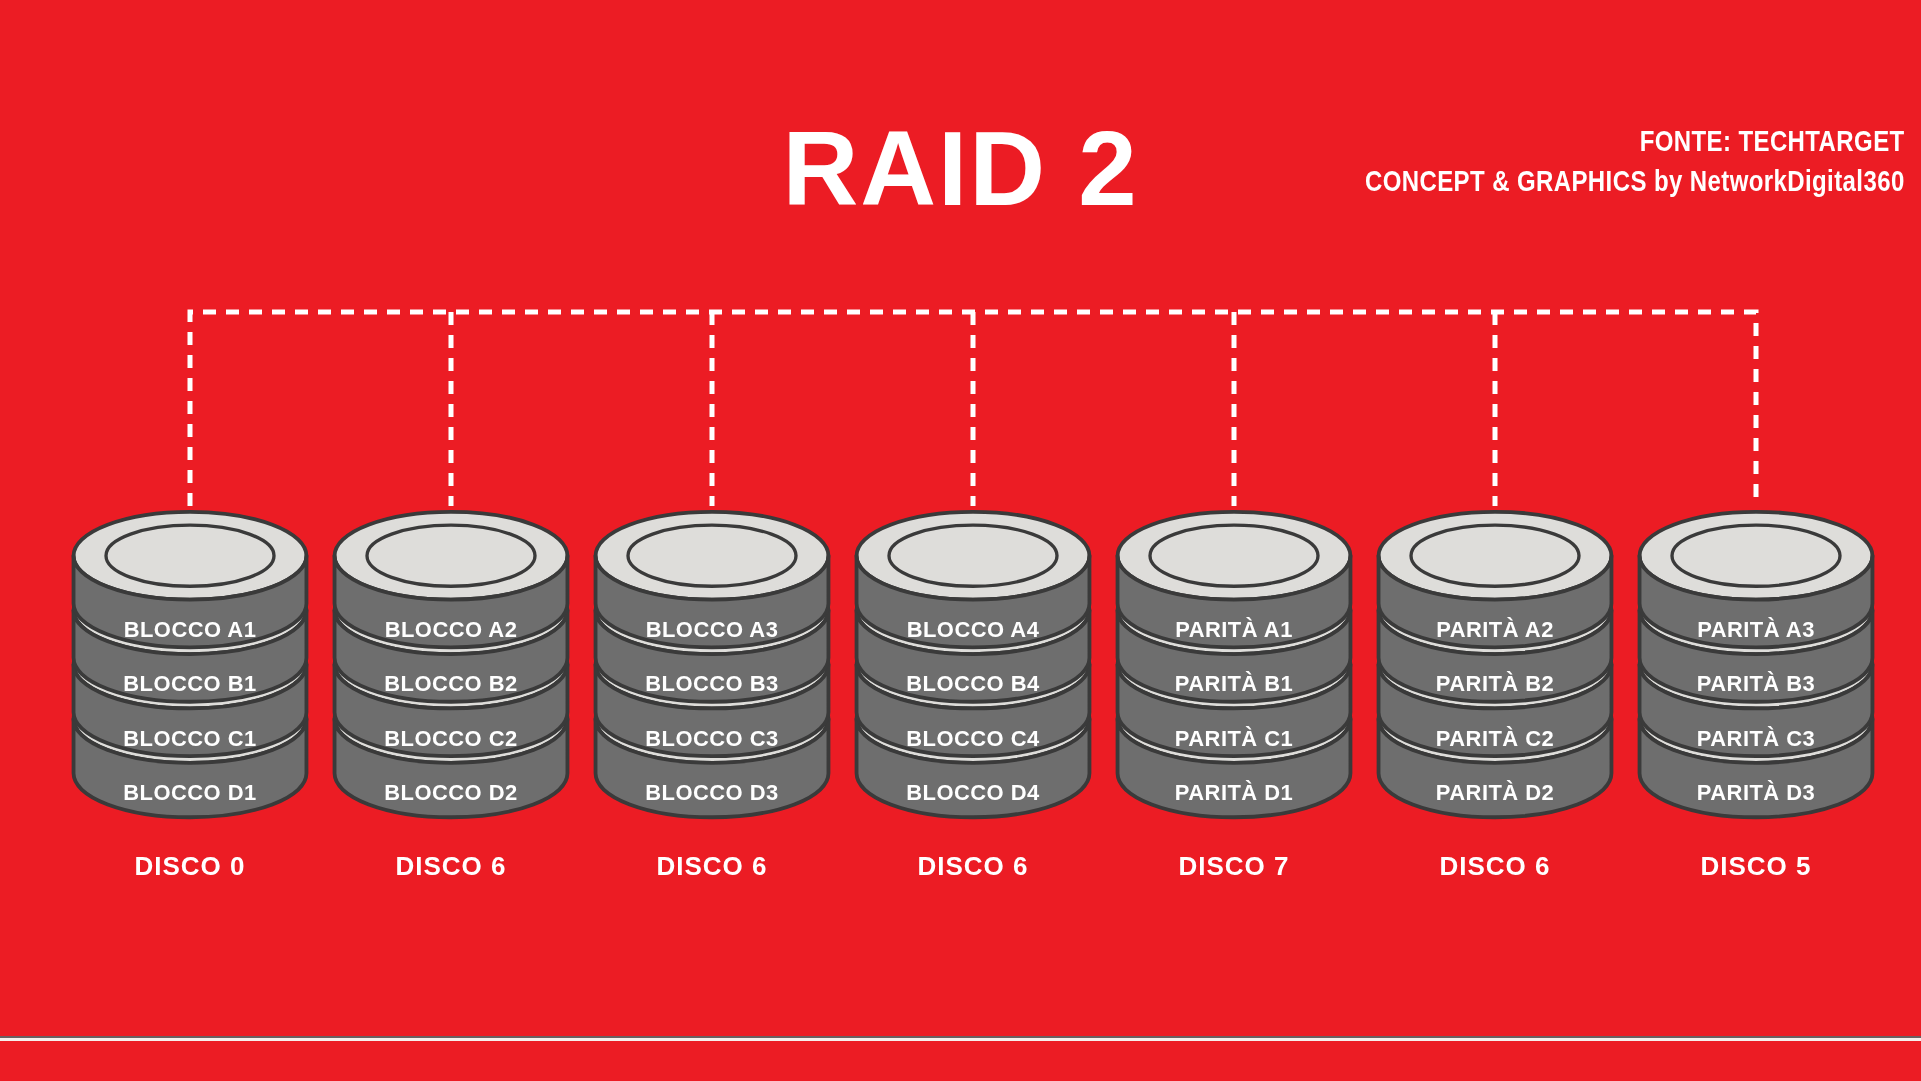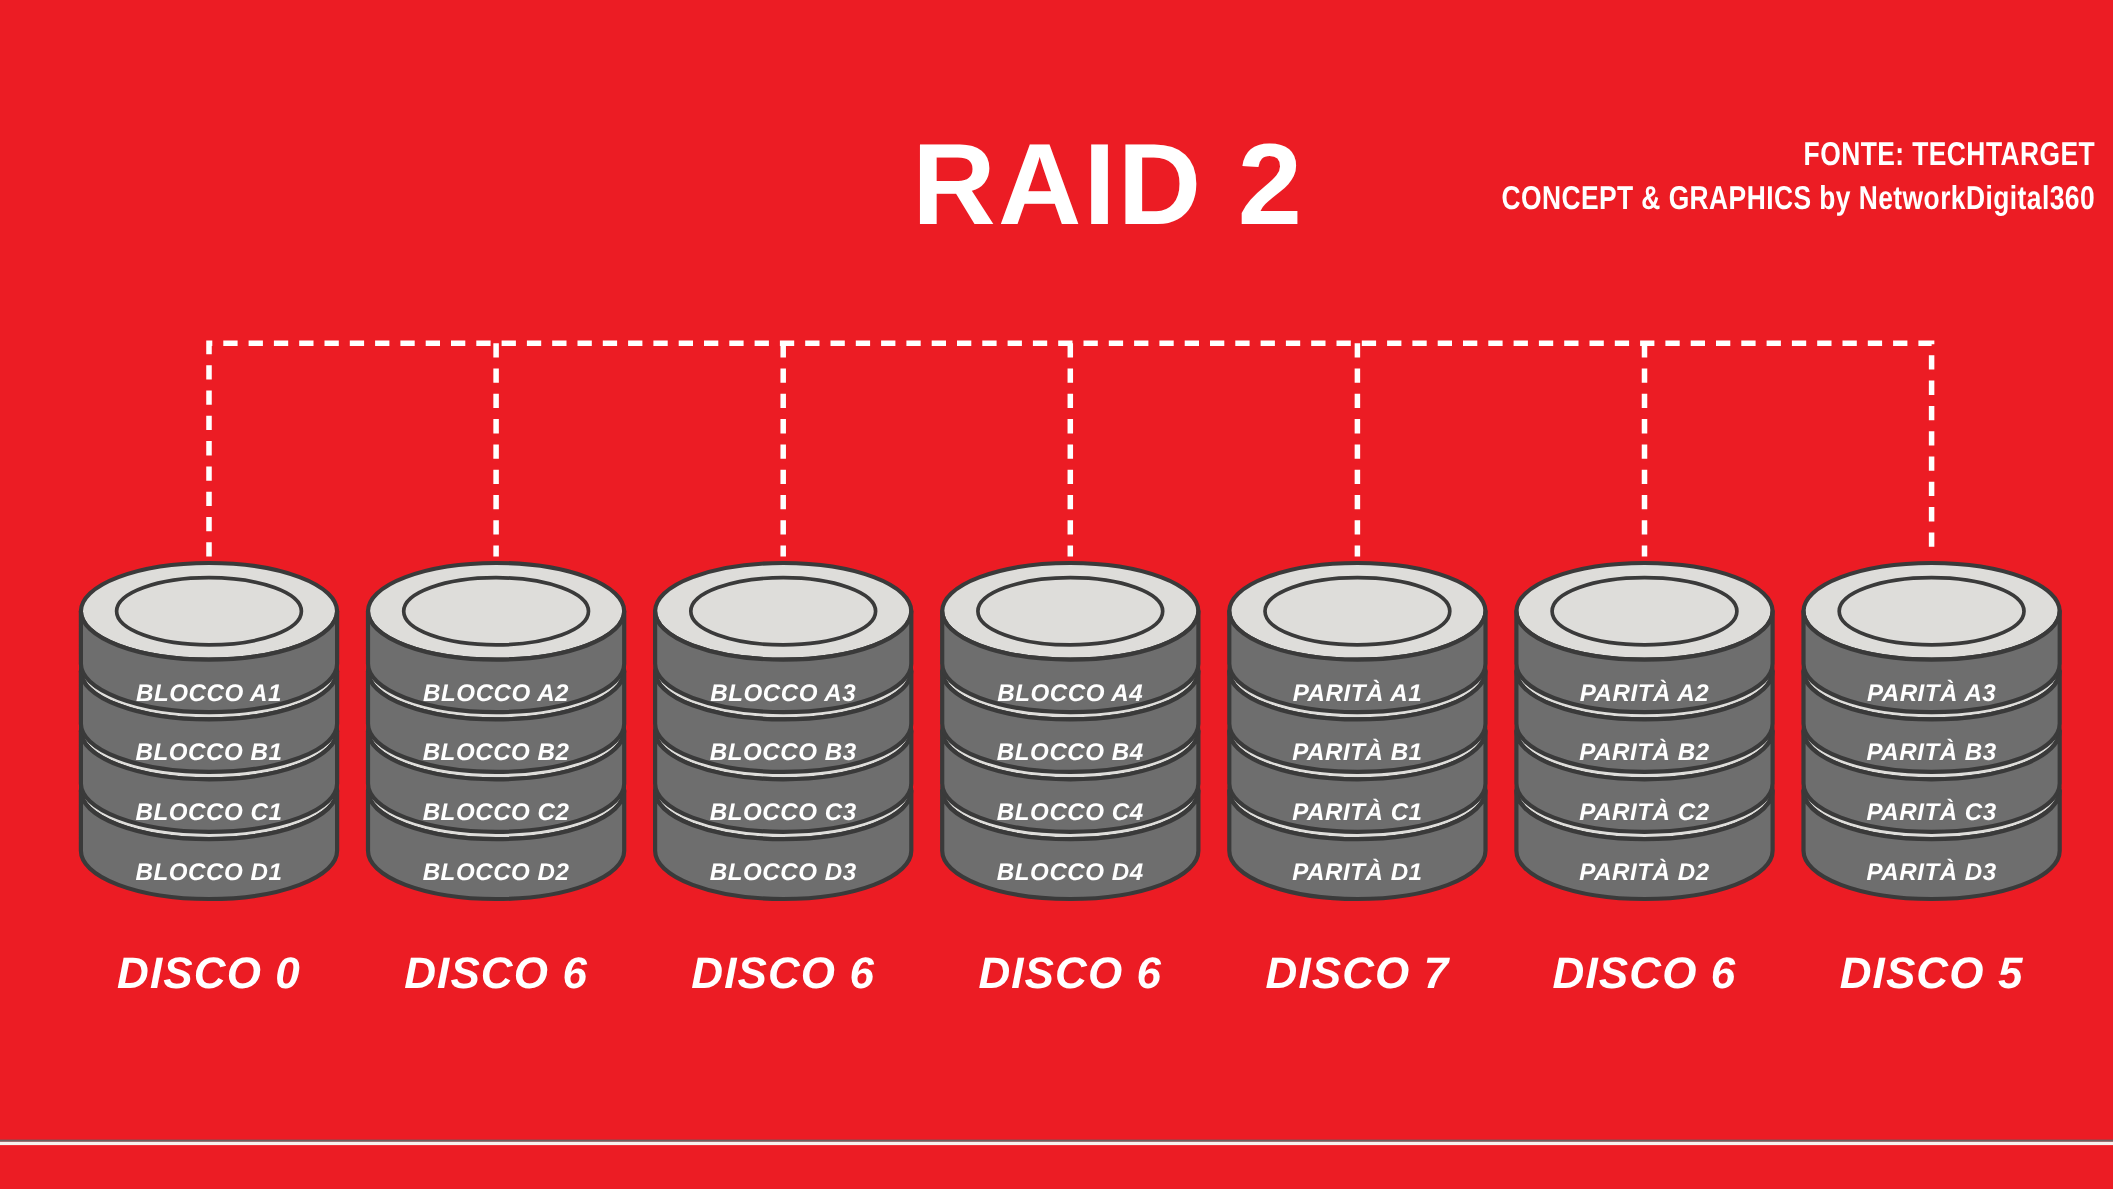--- a/index.html
+++ b/index.html
@@ -4,46 +4,46 @@
 <style>
   html, body { margin:0; padding:0; }
   body {
     width:1921px; height:1081px; position:relative; overflow:hidden;
     background: var(--background, #EC1C24);
     font-family: "Liberation Sans", sans-serif;
   }
   .title {
     position:absolute; top:116px; left:50%; transform:translateX(-50%);
     font-size:105px; font-weight:bold; line-height:1; color:var(--text,#fff);
-    letter-spacing:2px; white-space:nowrap;margin-left:47px;
+    letter-spacing:2px; white-space:nowrap;
   }
   .attribution {
     position:absolute; top:121px; right:16px; text-align:right;
     color:var(--text,#fff); font-size:30px; font-weight:bold; line-height:1.32;
     letter-spacing:.5px; transform:scaleX(.8); transform-origin:100% 0;
     white-space:nowrap;
   }
   .connector { position:absolute; left:0; top:0; width:1921px; height:1081px; }
   .connector path {
     fill:none; stroke:var(--connector,#fff); stroke-width:5; stroke-dasharray:13 10;
   }
   .disks-row {
     position:absolute; left:64px; top:508px; display:flex; gap:9px;
   }
-  .disk-stack { width:252px; display:flex; flex-direction:column; align-items:center;font-style:italic; }
+  .disk-stack { width:252px; display:flex; flex-direction:column; align-items:center; }
   .disk-svg { width:252px; height:315px; display:block; }
   .rim  { fill:var(--disk-top,#DEDDDA); stroke:var(--disk-outline,#3A3A3A); stroke-width:4; }
   .band { fill:var(--disk-band,#6E6E6E); stroke:var(--disk-outline,#3A3A3A); stroke-width:4; stroke-linejoin:round; }
   .ring { fill:none; stroke:var(--disk-outline,#3A3A3A); stroke-width:3.5; }
   .block-label {
     fill:#fff; font-size:23px; font-weight:bold;
     font-family:"Liberation Sans", sans-serif; letter-spacing:.5px;
   }
   .disk-caption {
-    margin-top:40px; font-size:40px; font-weight:bold;
+    margin-top:28px; font-size:26px; font-weight:bold;
     color:var(--text,#fff); letter-spacing:1px; white-space:nowrap;
   }
   .bottom-line-dark  { position:absolute; left:0; right:0; top:1036px; height:2px; background:#6B5F60; }
   .bottom-line-light { position:absolute; left:0; right:0; top:1038px; height:3px; background:#F7EFEC; }
 </style>
 </head>
 <body>
 
 <div class="title">RAID 2</div>
 

